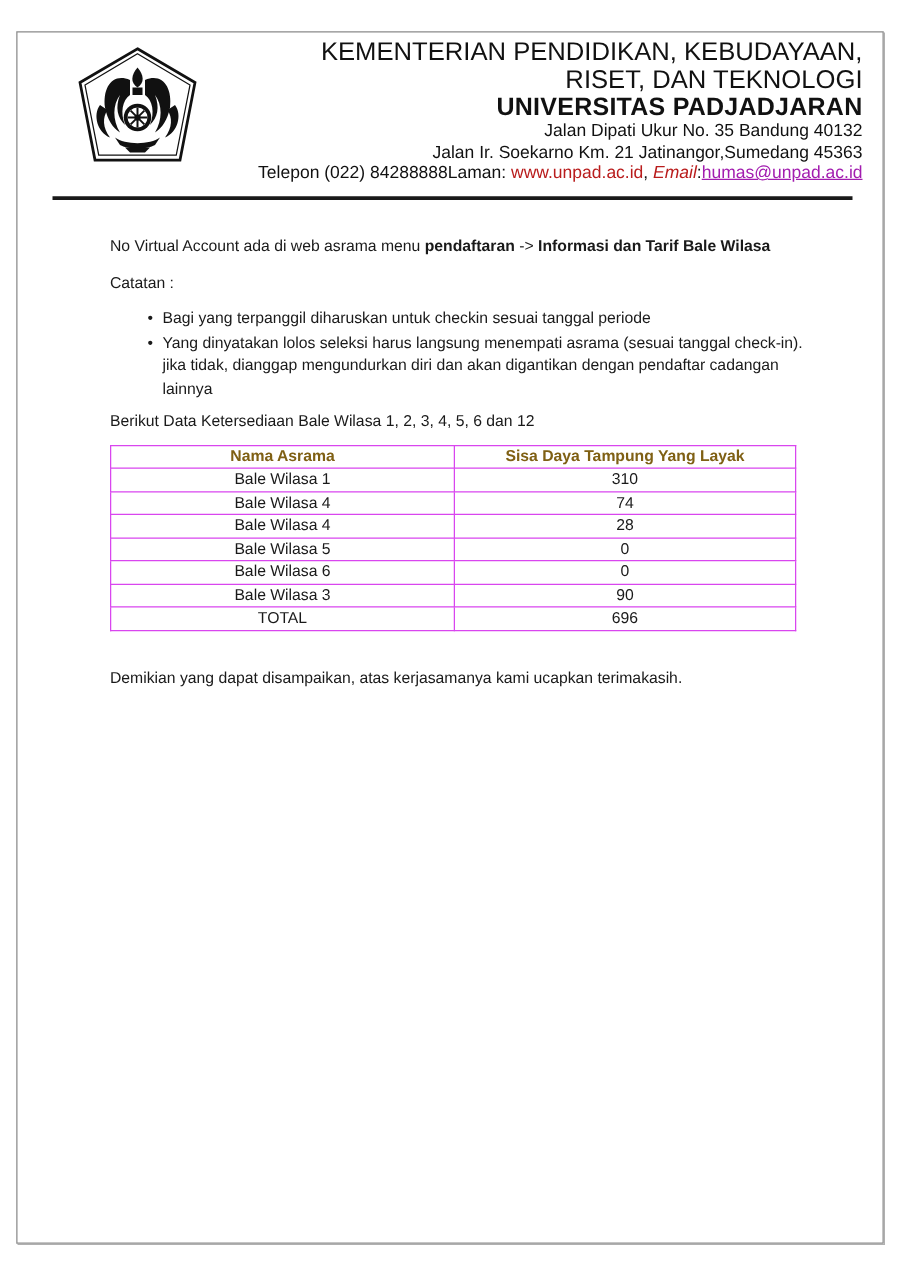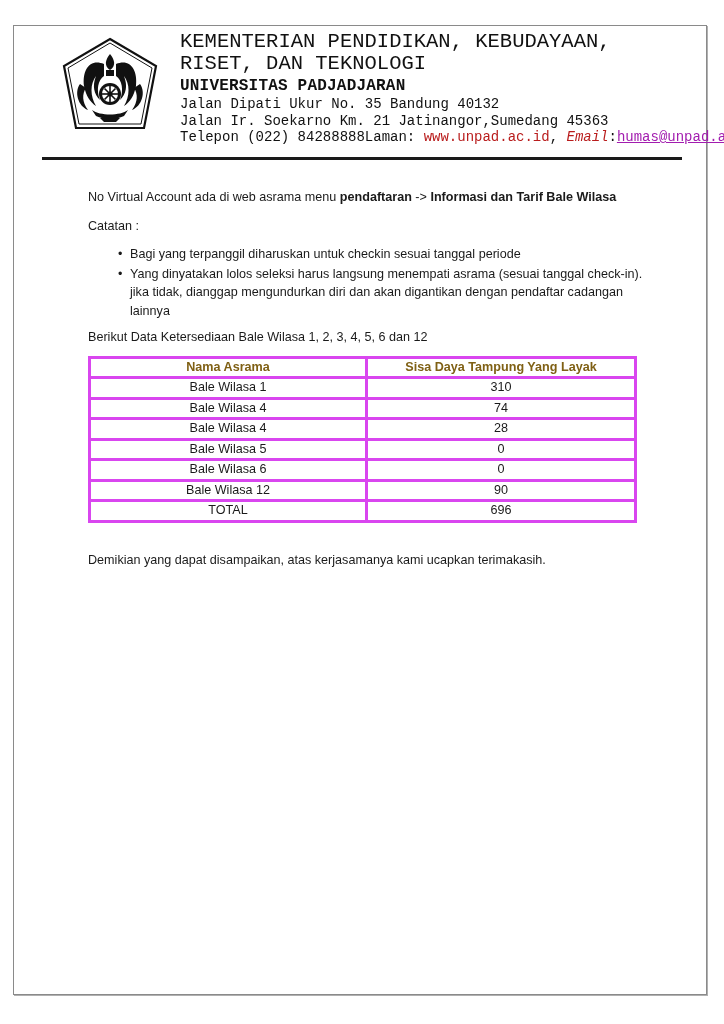--- a/index.html
+++ b/index.html
@@ -3,44 +3,44 @@
   <meta charset="utf-8">
   <style>
     html, body { margin: 0; padding: 0; background: #ffffff; }
     body { width: 724px; height: 1024px; position: relative; overflow: hidden; }
     .page-frame {
       position: absolute; left: 13px; top: 25px; width: 694px; height: 970px;
       border: 1px solid #8a8a8a; box-shadow: 1px 1px 0 #b0b0b0; box-sizing: border-box;
     }
     .logo { position: absolute; left: 60px; top: 36px; width: 100px; height: 100px; }
     .letterhead {
-      position: absolute; left: 180px; top: 31px; width: 500px; text-align: left;
-      font-family: Liberation Mono, monospace; color: #111;
+      position: absolute; left: 190px; top: 31px; width: 500px; text-align: right;
+      font-family: Liberation Sans, sans-serif; color: #111;
     }
     .lh-ministry { font-size: 20.5px; line-height: 22px; }
-    .lh-univ { font-size: 16px; font-weight: bold; line-height: 20px; margin-top: 1px; letter-spacing: 0.2px; }
+    .lh-univ { font-size: 20px; font-weight: bold; line-height: 20px; margin-top: 1px; letter-spacing: 0.2px; }
     .lh-addr { font-size: 14px; line-height: 16.5px; }
     .lh-contact { font-size: 14px; line-height: 17px; white-space: nowrap; }
     .link { color: #b91c1c; }
     .link-u { color: #a21caf; text-decoration: underline; }
     .divider { position: absolute; left: 42px; top: 157px; width: 640px; height: 3px; background: #1a1a1a; }
     .body-text {
       position: absolute; left: 88px; top: 188px; width: 560px;
       font-family: "Liberation Sans", sans-serif; font-size: 12.6px; color: #1a1a1a; line-height: 18.5px;
     }
     .para { margin: 0 0 10px 0; }
     .bullets { list-style: none; margin: 0 0 8px 0; padding: 0; }
     .bullets li { position: relative; padding-left: 42px; margin-bottom: 1px; }
     .bullet-dot { position: absolute; left: 30px; top: 0; }
     table.data {
       border-collapse: collapse; width: 549px; margin-top: 9px;
       font-family: "Liberation Sans", sans-serif; font-size: 12.6px;
     }
     table.data th, table.data td {
-      border: 3px solid #d946ef; text-align: center; padding: 0; height: 17.5px; line-height: 17px;
+      border: 1px solid #d946ef; text-align: center; padding: 0; height: 17.5px; line-height: 17px;
     }
     table.data th { color: #7f6014; font-weight: bold; }
     table.data td.col1 { width: 274px; text-align: center; }
     .total { font-weight: normal; margin-left: 40px; }
     .closing { margin-top: 28px; }
   </style>
 </head>
 <body>
 
 <div class="page-frame"></div>
@@ -117,21 +117,21 @@
         </tr>
       <tr>
           <td class="col1">Bale Wilasa 5</td>
           <td>0</td>
         </tr>
       <tr>
           <td class="col1">Bale Wilasa 6</td>
           <td>0</td>
         </tr>
       <tr>
-          <td class="col1">Bale Wilasa 12</td>
+          <td class="col1">Bale Wilasa 3</td>
           <td>90</td>
         </tr>
       <tr class="total">
           <td class="col1">TOTAL</td>
           <td>696</td>
         </tr>
     </tbody>
   </table>
 
   <p class="para closing">Demikian yang dapat disampaikan, atas kerjasamanya kami ucapkan terimakasih.</p>

